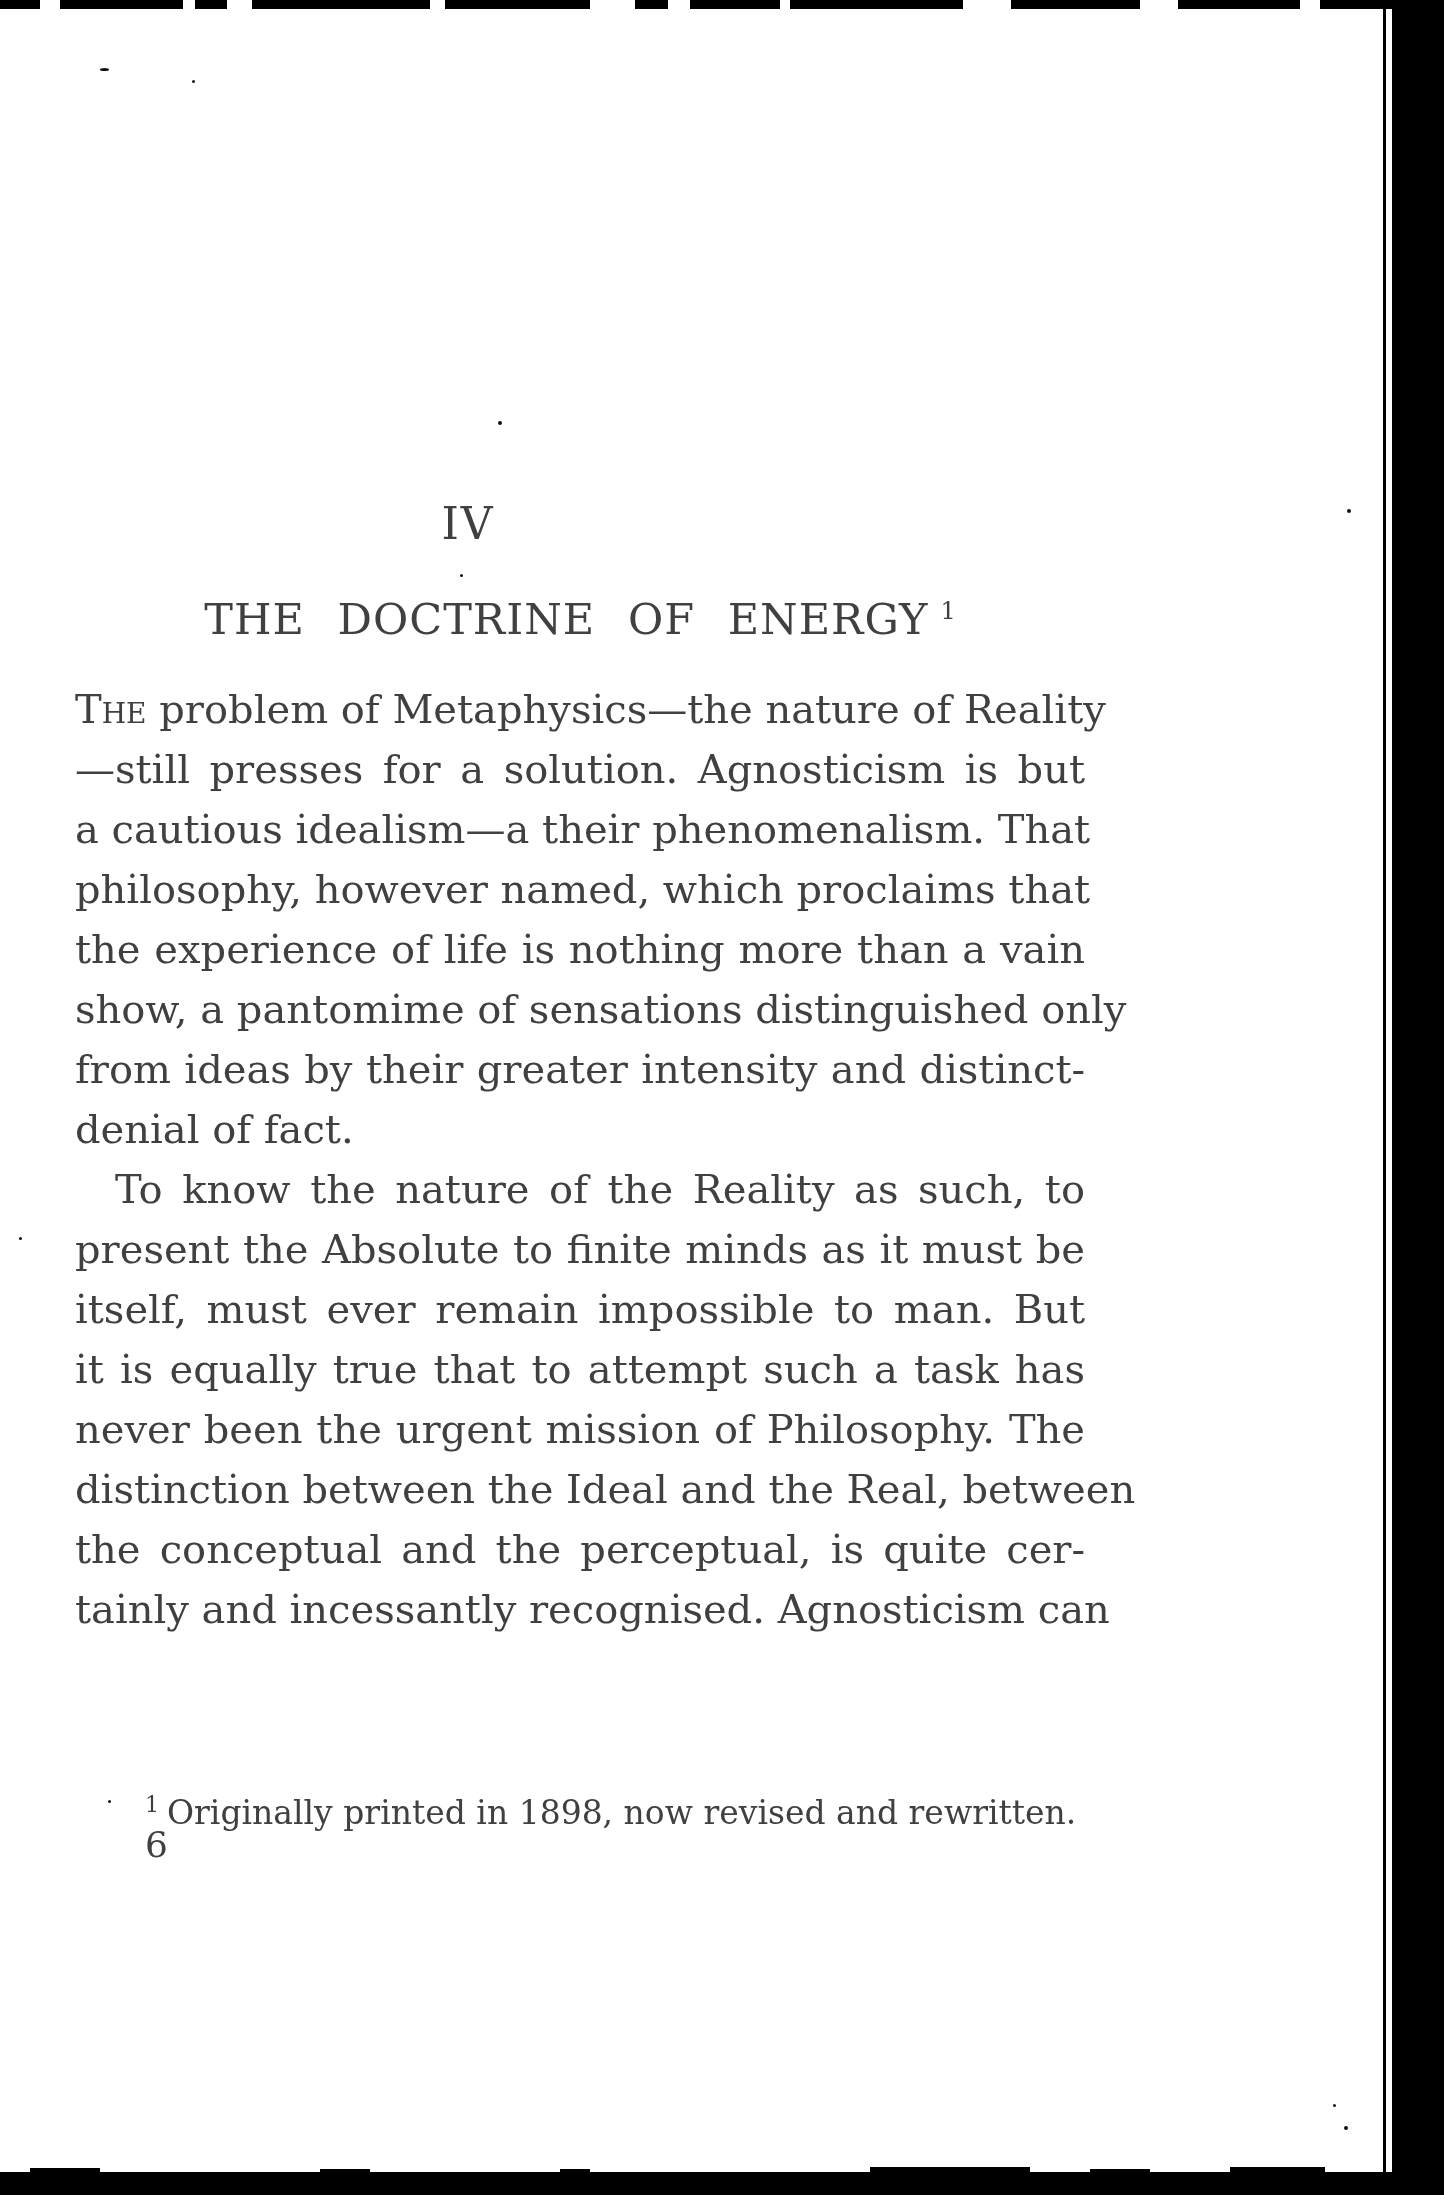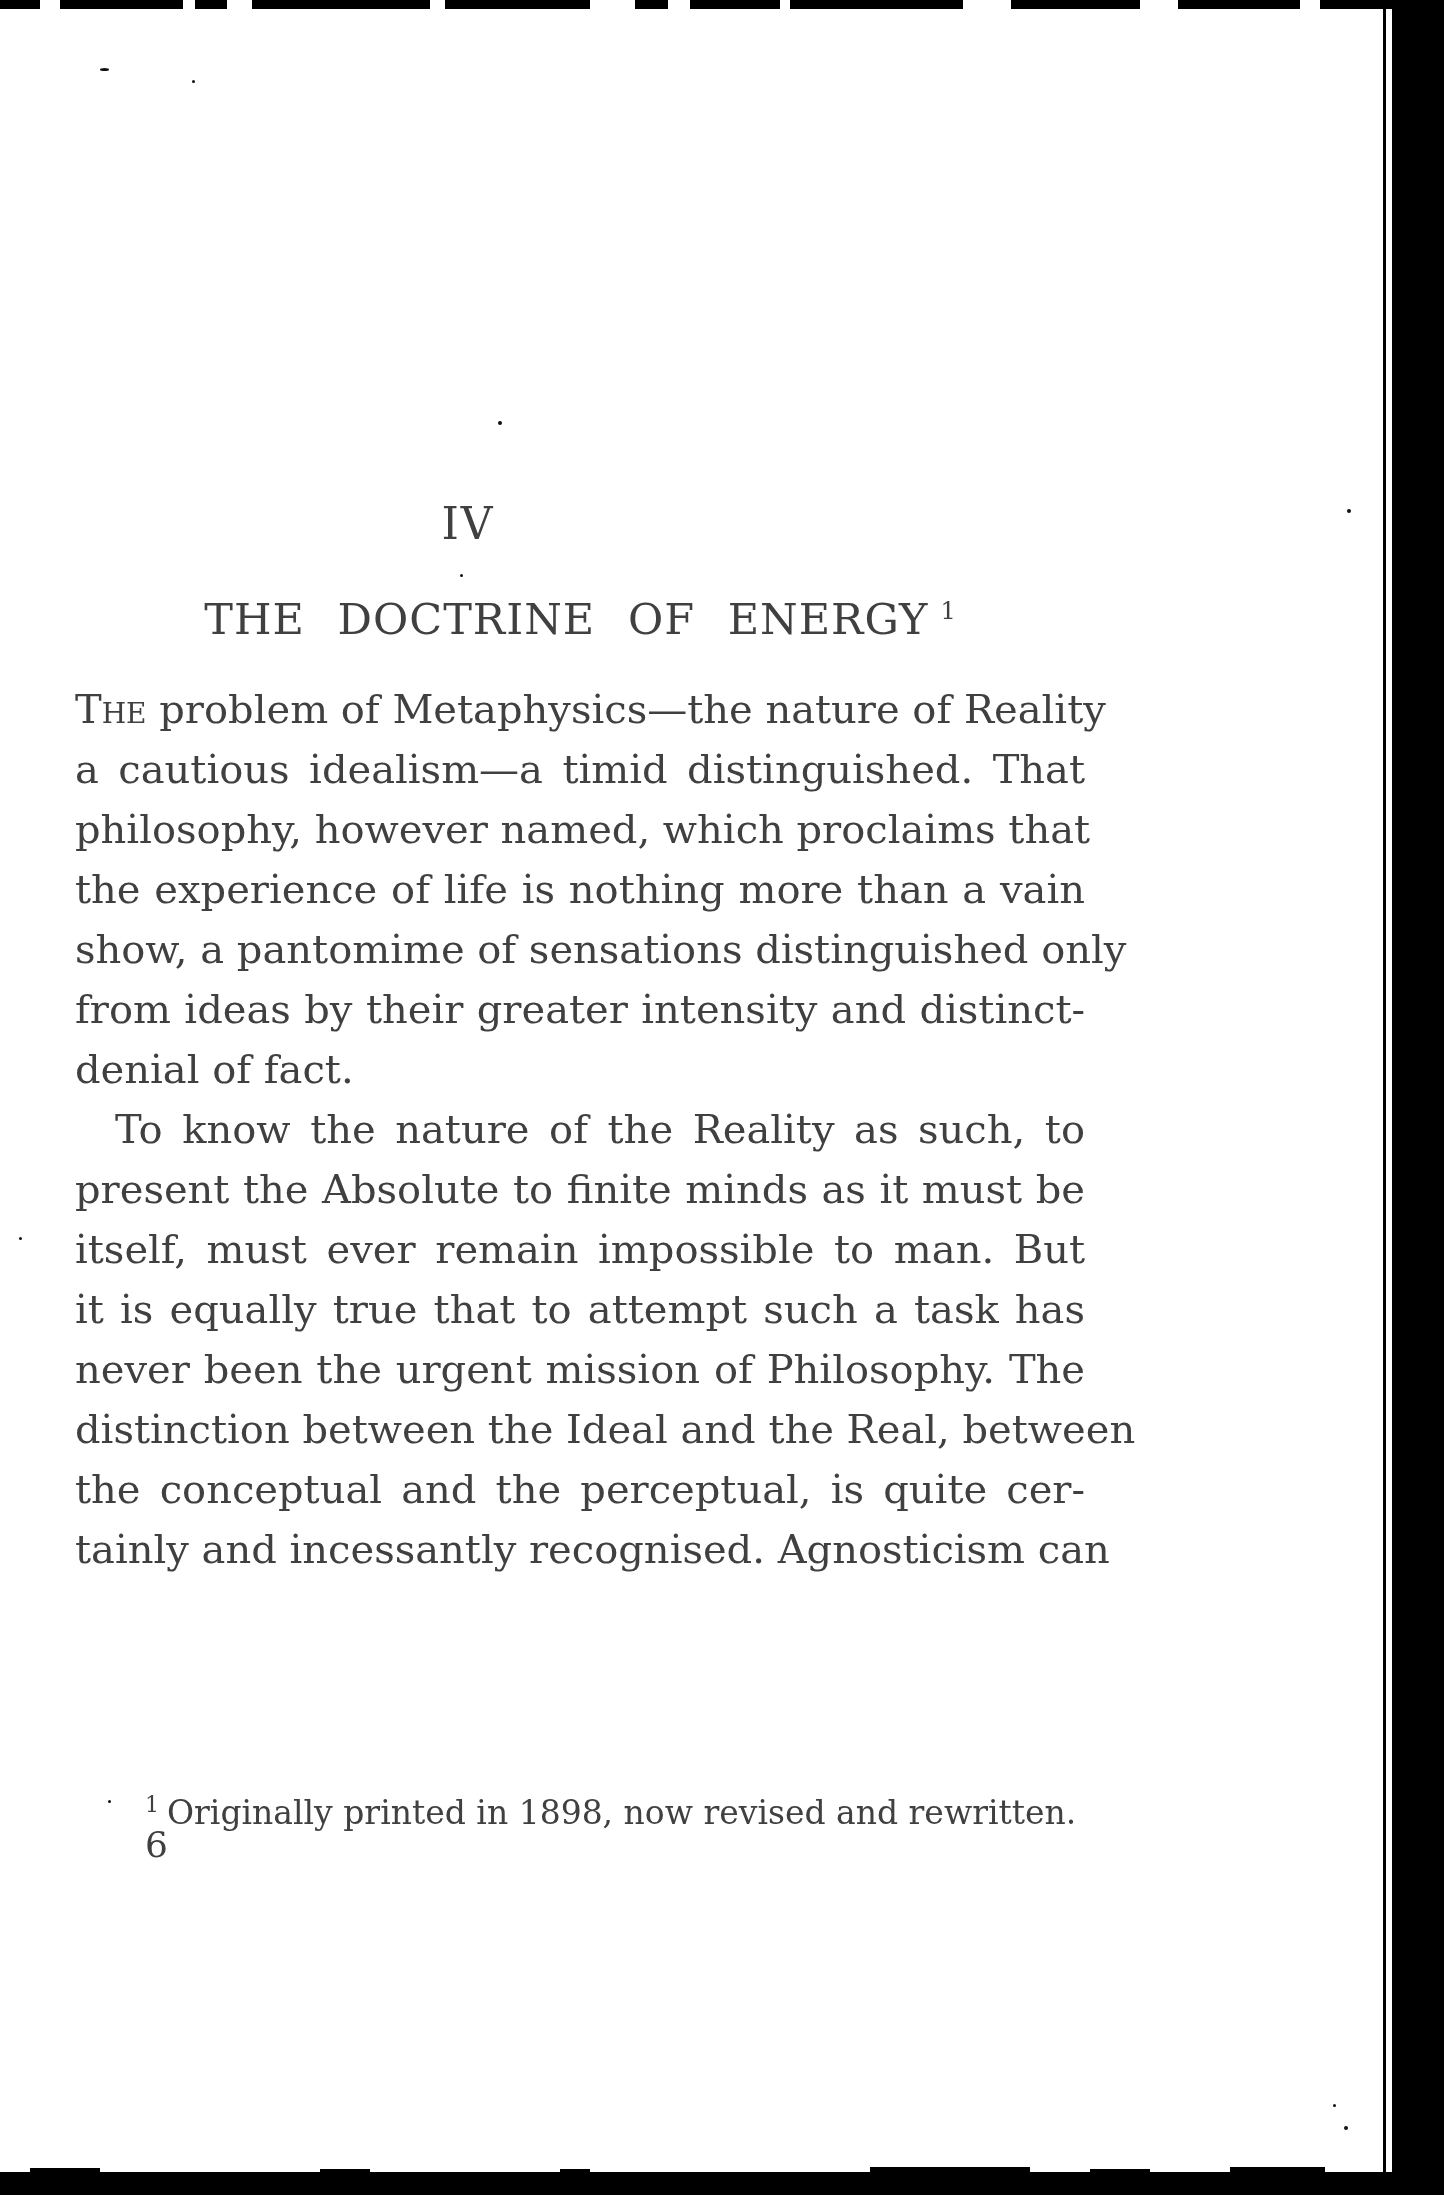--- a/index.html
+++ b/index.html
@@ -102,21 +102,22 @@
   <div class="speck" style="left:1333px;top:2104px;width:3px;height:3px;"></div>
   <div class="speck" style="left:1344px;top:2126px;width:4px;height:4px;"></div>
 
   <div class="chapter-num">IV</div>
 
   <div class="chapter-title"><span>THE DOCTRINE OF ENERGY</span><sup>1</sup></div>
 
   <div class="body-text">
     <div class="bodyline"><span class="smallcaps">The</span><span> problem of Metaphysics—the nature of Reality</span></div>
     <div>
-        <div class="bodyline">a cautious idealism—a timid distinguished.  That</div>
+        <div class="bodyline">—still presses for a solution.  Agnosticism is but</div>
+        <div class="bodyline">a cautious idealism—a their phenomenalism.  That</div>
         <div class="bodyline">philosophy, however named, which proclaims that</div>
         <div class="bodyline">the experience of life is nothing more than a vain</div>
         <div class="bodyline">show, a pantomime of sensations distinguished only</div>
         <div class="bodyline">from ideas by their greater intensity and distinct-</div>
         <div class="bodyline lastline">denial of fact.</div>
       </div>
     <div>
         <div class="bodyline indent">To know the nature of the Reality as such, to</div>
         <div class="bodyline">present the Absolute to finite minds as it must be</div>
         <div class="bodyline">itself, must ever remain impossible to man.  But</div>

